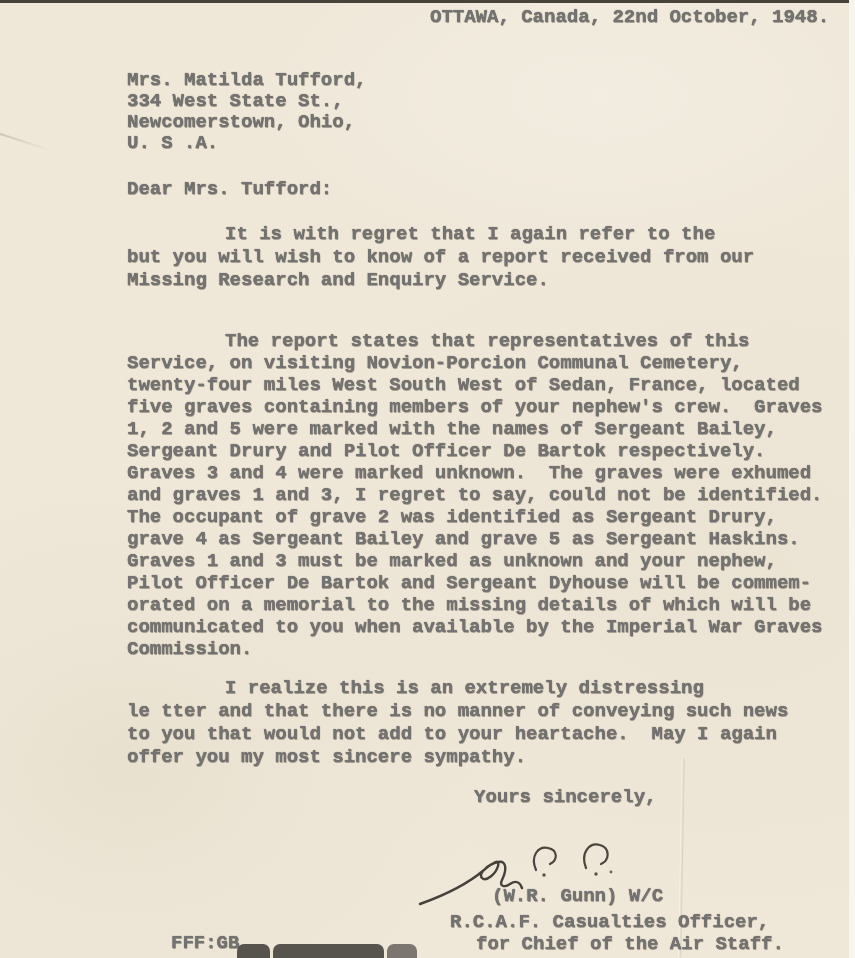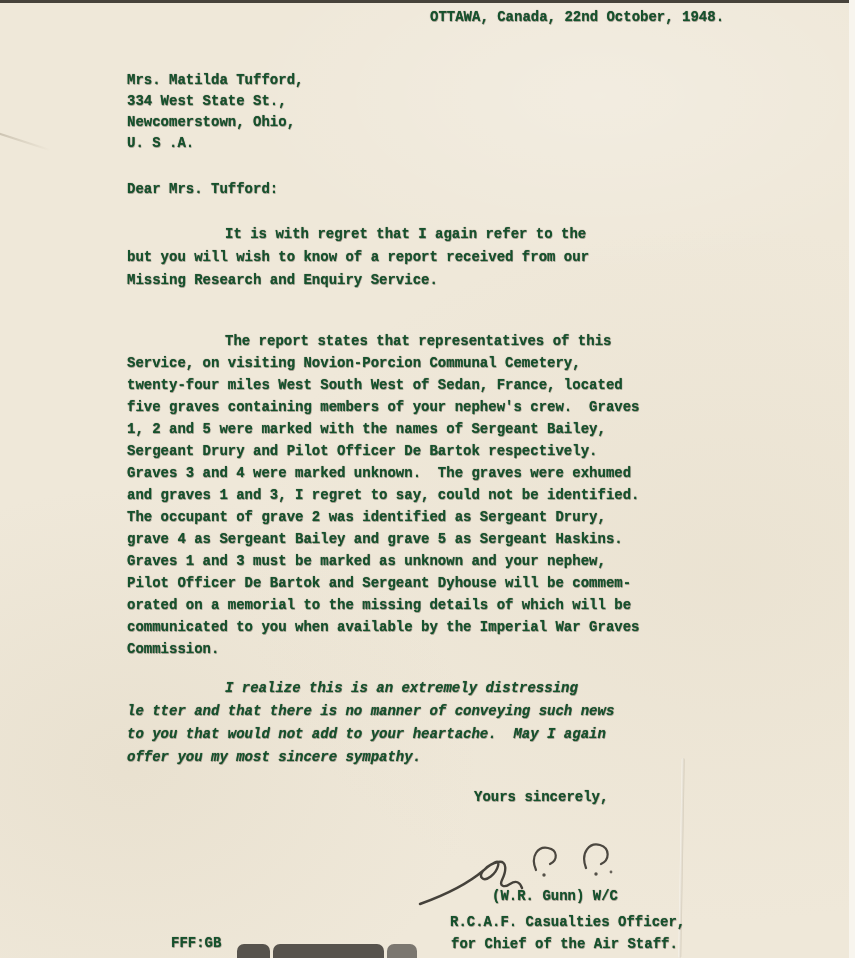--- a/index.html
+++ b/index.html
@@ -24,37 +24,37 @@
     background:linear-gradient(to right, rgba(255,255,255,.5), rgba(150,138,115,.28));
     transform:rotate(1deg);border-radius:2px;
   }
   .crease-diagonal{
     position:absolute;left:-8px;top:140px;width:60px;height:2px;
     background:linear-gradient(to right, rgba(130,118,96,.35), rgba(130,118,96,0));
     transform:rotate(18deg);
   }
   .type{
     position:absolute;
-    font-size:14px;line-height:23px;font-weight:700;
-    color:#14532d;
+    font-size:19px;line-height:23px;font-weight:700;
+    color:#737373;
     text-shadow:0 0 1px rgba(62,54,44,.78), .5px .5px 0 rgba(62,54,44,.35);
     white-space:pre;
     letter-spacing:0;
   }
   .dateline{left:430px;top:6px;}
   .recipient{left:127px;top:70px;line-height:21px;}
   .salutation{left:127px;top:178px;}
   .para1{left:127px;top:223px;}
   .para2{left:127px;top:330px;line-height:22px;}
-  .para3{left:127px;top:677px;font-style:italic;}
+  .para3{left:127px;top:677px;}
   .para .first-indent:first-child{padding-left:98px;}
   .closing{left:474px;top:786px;}
   .sig-name{left:492px;top:885px;}
   .sig-title1{left:450px;top:911px;}
-  .sig-title2{left:451px;top:933px;text-align:center;}
+  .sig-title2{left:476px;top:933px;text-align:center;}
   .reference{left:127px;top:932px;margin-left:44px;}
   .signature-svg{position:absolute;left:418px;top:842px;width:250px;height:70px;}
   
   .bottom-toolbar{position:absolute;left:0;top:944px;width:855px;height:14px;}
   .tb-seg{position:absolute;top:0;height:14px;border-radius:7px 7px 0 0;}
   .tb-seg1{left:237px;width:33px;background:#57534d;}
   .tb-seg2{left:273px;width:111px;background:#57534d;}
   .tb-seg3{left:387px;width:30px;background:#7b7770;}
 </style>
 </head>

